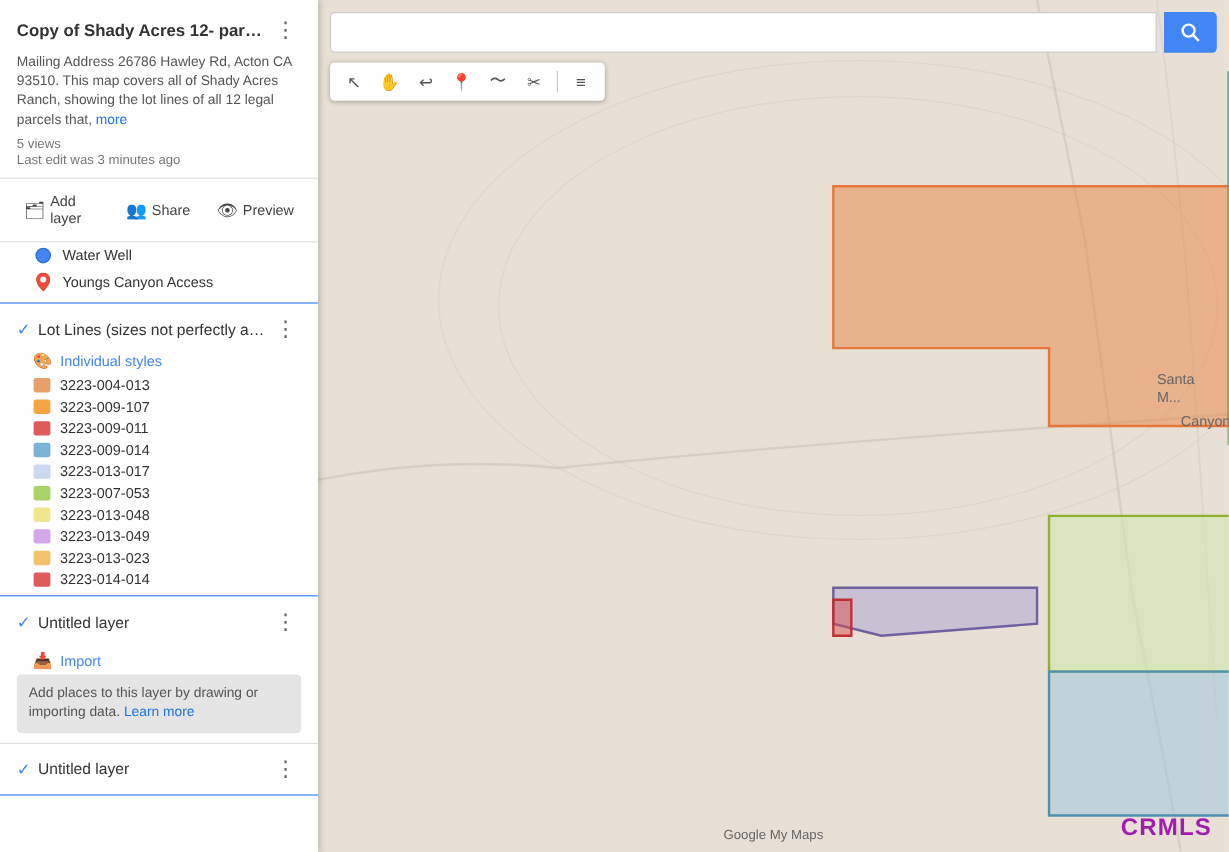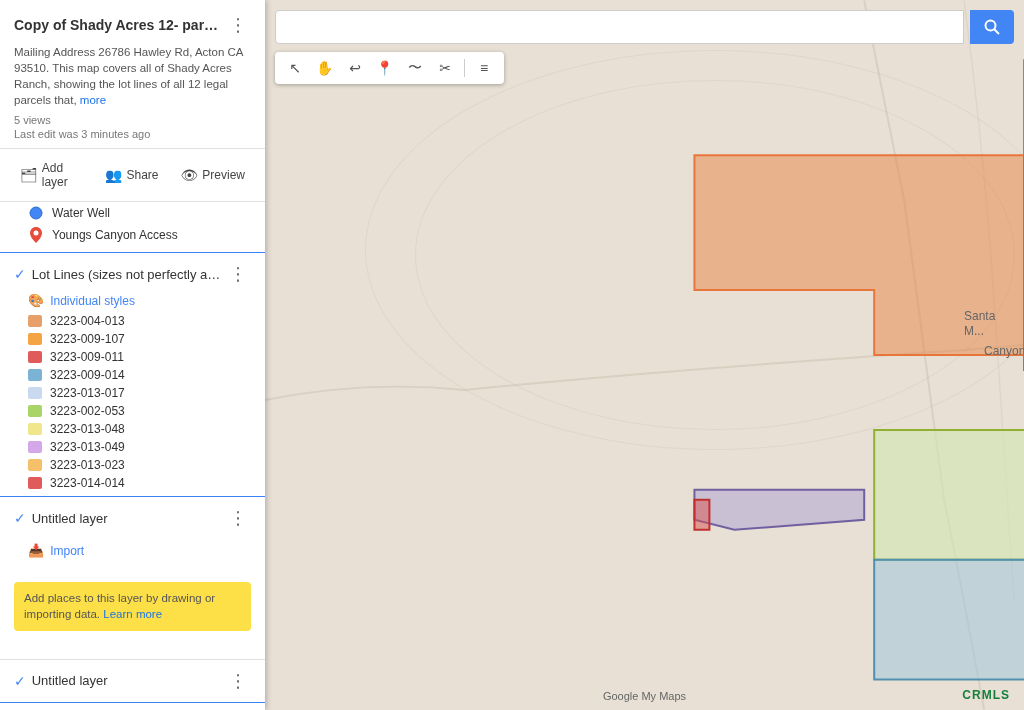--- a/index.html
+++ b/index.html
@@ -218,22 +218,22 @@
       color: #4285f4;
       cursor: pointer;
     }
 
     .import-icon {
       margin-right: 6px;
       font-size: 13px;
     }
 
     .info-box {
-      margin: 20px 14px;
-      background: #fde047;
+      margin: 0 14px;
+      background: #e5e5e5;
       border-radius: 4px;
       padding: 8px 10px;
       font-size: 11.5px;
       color: #555;
       line-height: 1.4;
     }
 
     .info-box a {
       color: #1a73e8;
       cursor: pointer;
@@ -336,22 +336,22 @@
       left: 50%;
       transform: translateX(-50%);
       font-size: 11px;
       color: #666;
     }
 
     .crmls {
       position: absolute;
       bottom: 8px;
       right: 14px;
-      font-size: 12px;
-      color: #15803d;
+      font-size: 20px;
+      color: #a21caf;
       font-weight: bold;
       letter-spacing: 1px;
     }
 
     
     .terrain-line {
       position: absolute;
       border: 1px solid #d0c8b8;
       border-radius: 50%;
       opacity: 0.4;
@@ -440,21 +440,21 @@
       <div class="parcel-item">
         <div class="color-box" style="background:#7ab3d4"></div>
         <span>3223-009-014</span>
       </div>
       <div class="parcel-item">
         <div class="color-box" style="background:#c9d9f0"></div>
         <span>3223-013-017</span>
       </div>
       <div class="parcel-item">
         <div class="color-box" style="background:#a8d468"></div>
-        <span>3223-002-053</span>
+        <span>3223-007-053</span>
       </div>
       <div class="parcel-item">
         <div class="color-box" style="background:#f0e68c"></div>
         <span>3223-013-048</span>
       </div>
       <div class="parcel-item">
         <div class="color-box" style="background:#d4a8e8"></div>
         <span>3223-013-049</span>
       </div>
       <div class="parcel-item">

